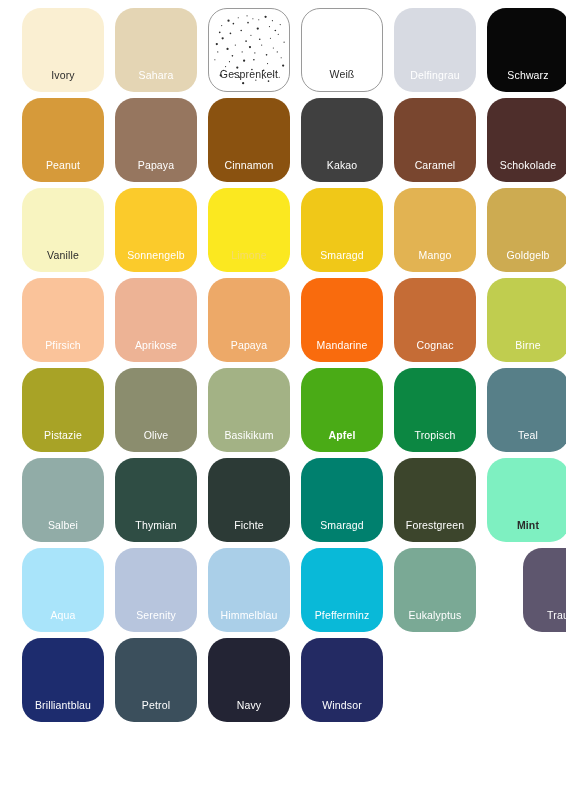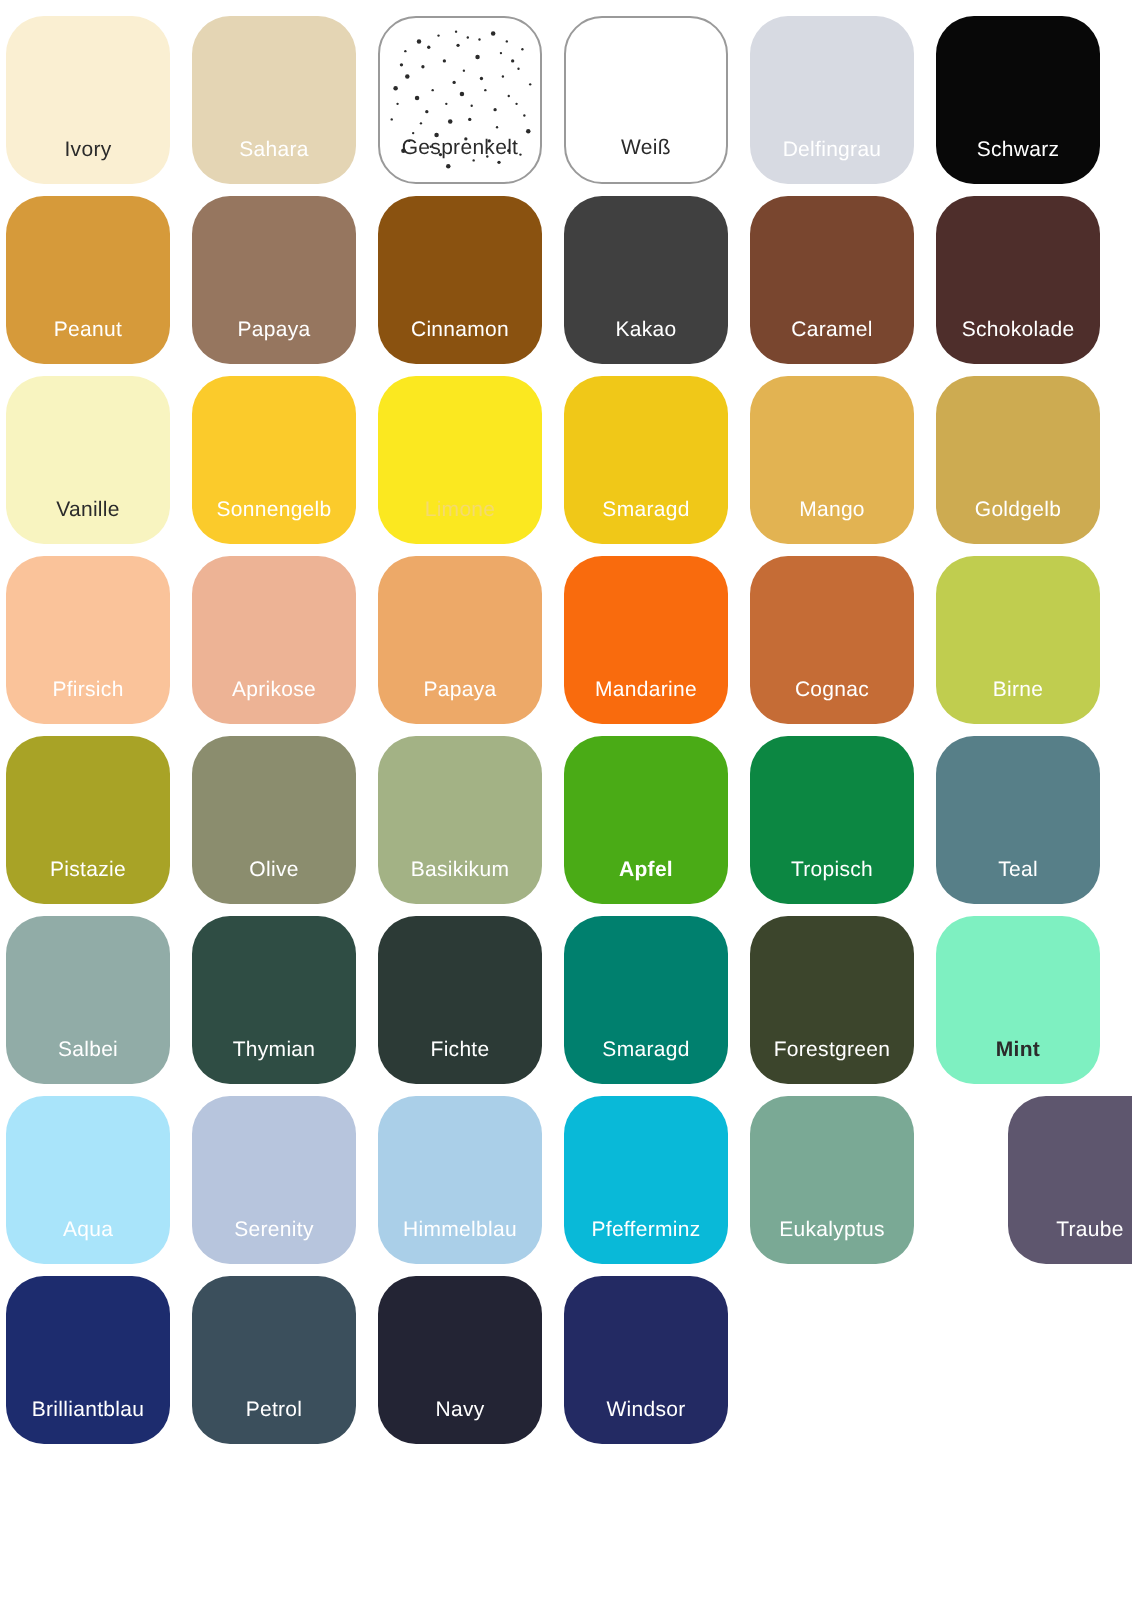--- a/index.html
+++ b/index.html
@@ -11,21 +11,21 @@
   body {
     width: 566px;
     height: 800px;
     font-family: "Liberation Sans", sans-serif;
     overflow: hidden;
   }
 
   #palette-grid {
     box-sizing: border-box;
     width: 452px;
-    padding: 8px 10px 0 3px;
+    padding: 8px 10px 0 22px;
     display: grid;
     grid-template-columns: repeat(6, 82px);
     grid-auto-rows: 84px;
     column-gap: 11px;
     row-gap: 6px;
   }
 
   .swatch {
     position: relative;
     box-sizing: border-box;

